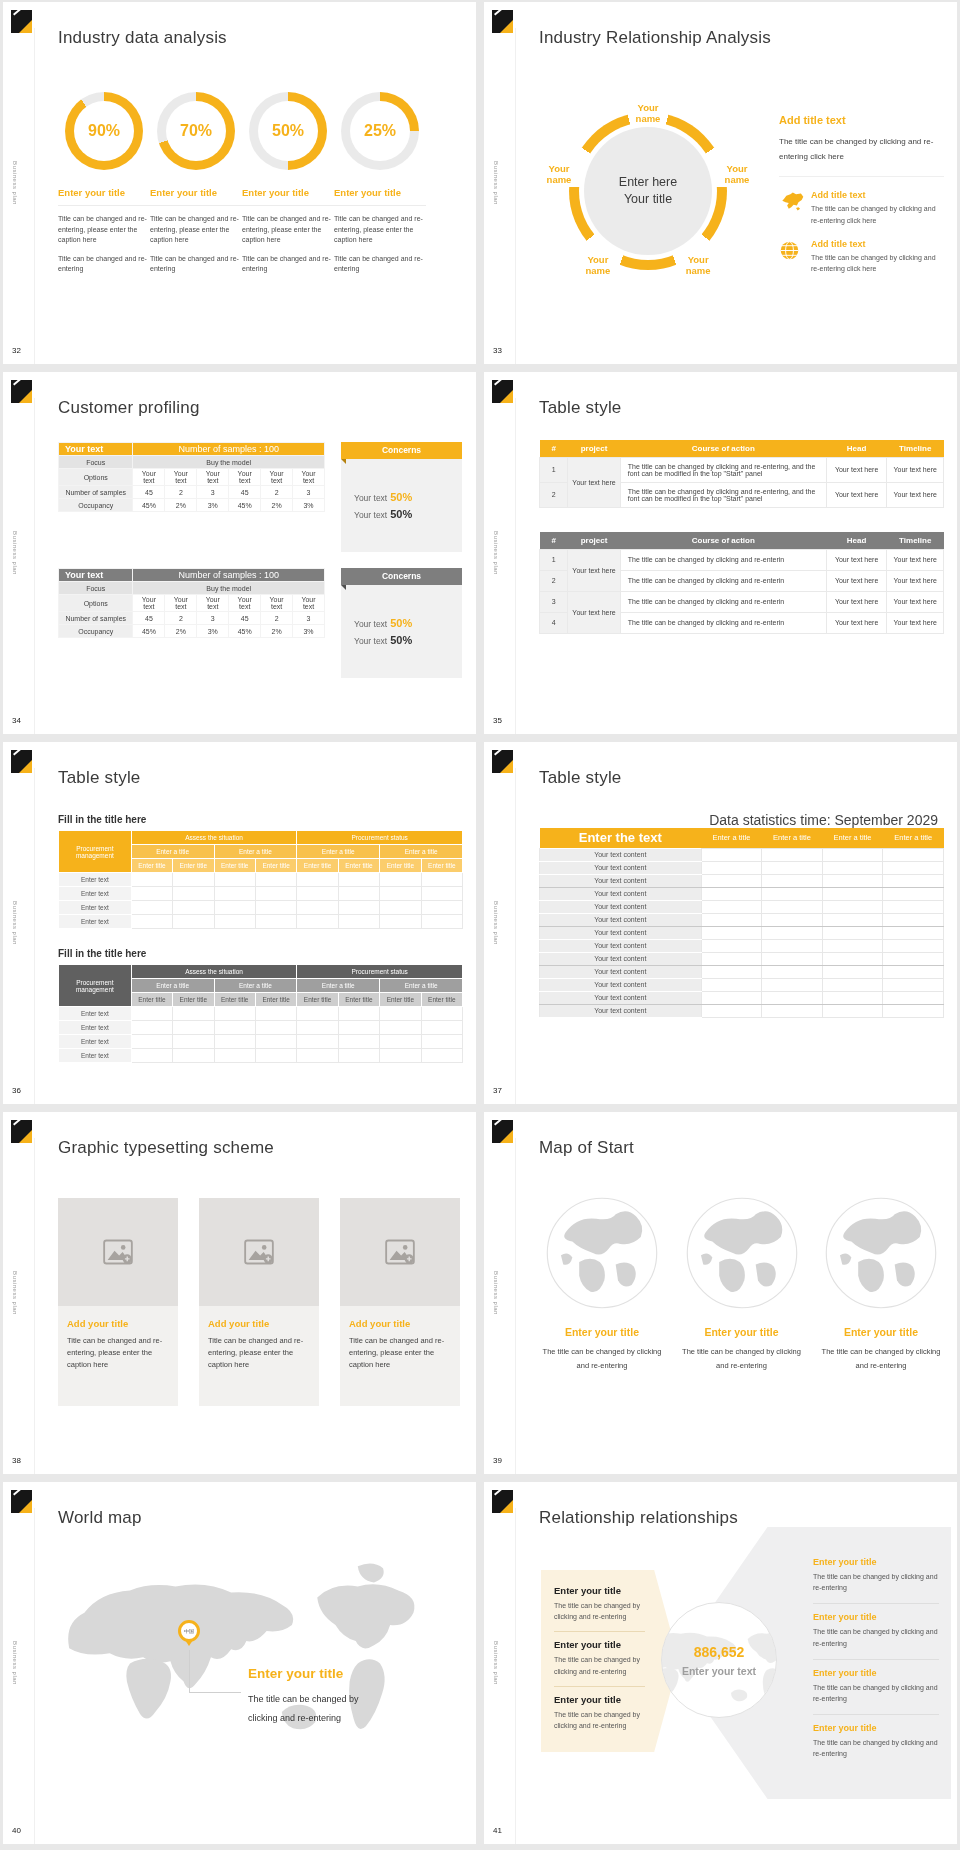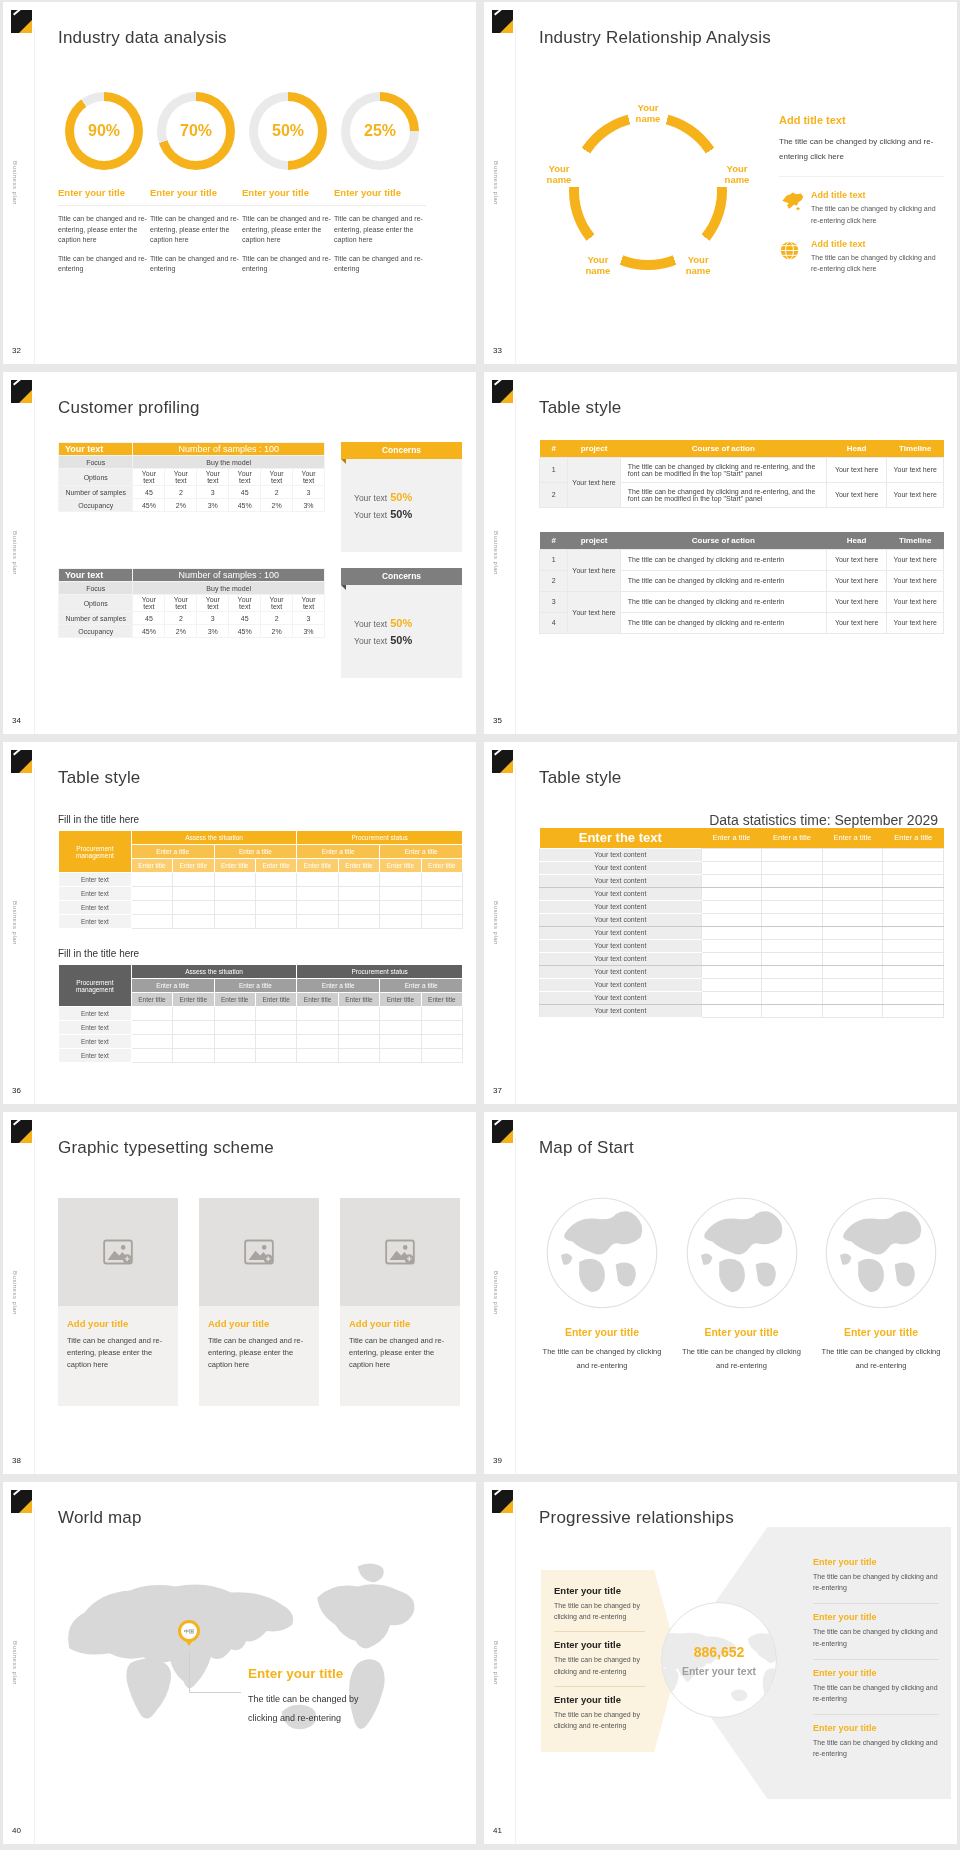--- a/index.html
+++ b/index.html
@@ -61,21 +61,21 @@
 .cl.y b{color:#F6B21B}.cl.d b{color:#333}
 
 .s35t{position:absolute;left:0;width:100%;border-collapse:collapse;font-size:7px;color:#444;text-align:center;table-layout:fixed}
 .s35t th{height:17px;font-size:8px;color:#fff;font-weight:700}
 .yt th{background:#F6B21B}.gt th{background:#7e7e7e}
 .s35t td{border:1px solid #e9e9e9;padding:2px 3px;height:25px}
 .gt td{height:21px}
 .s35t .nc,.s35t .pc{background:#f1f1f1}
 .s35t .cc{text-align:left;padding-left:7px}
 
-.lbl36{position:absolute;font-size:10px;font-weight:400;color:#333}
+.lbl36{position:absolute;font-size:10px;font-weight:700;color:#333}
 .s36t{position:absolute;width:100%;border-collapse:collapse;text-align:center;font-size:6.5px;color:#fff;table-layout:fixed}
 .s36t th,.s36t td{border:1px solid #fff;height:14px;font-weight:400;overflow:hidden}
 .y36 .c0,.y36 .r1{background:#F6B21B}
 .y36 .r2{background:#F8C14C}
 .y36 .r3{background:#FBCD6C}
 .g36 .c0,.g36 .r1{background:#606060}
 .g36 .r2{background:#9f9f9f}
 .g36 .r3{background:#cecece;color:#555}
 .s36t tbody td{border:1px solid #e8e8e8;color:#555;background:#fff}
 .s36t tbody .rl{background:#f3f3f3;border-color:#fff}
@@ -183,20 +183,24 @@
 <div class="logo"></div>
 <div class="vlabel">Business plan</div>
 <div class="rline"></div>
 <div class="snum">33</div>
 <div class="ct">
 <h2 class="st">Industry Relationship Analysis</h2>
 <div class="ringbox">
 <div class="ring">
             <i></i>
           </div>
+<div class="gear">
+            <span>Enter here</span>
+            <span>Your title</span>
+          </div>
 <div class="names">
             <span>Your name</span>
             <span>Your name</span>
             <span>Your name</span>
             <span>Your name</span>
             <span>Your name</span>
           </div>
 </div>
 <div class="s33r">
 <h3>Add title text</h3>
@@ -808,21 +812,21 @@
 </div>
 </div>
 </div>
 
 <div class="slide">
 <div class="logo"></div>
 <div class="vlabel">Business plan</div>
 <div class="rline"></div>
 <div class="snum">41</div>
 <div class="ct">
-<h2 class="st">Progressive relationships</h2>
+<h2 class="st">Relationship relationships</h2>
 <div class="hexR">
 <div class="inner">
             <div class="it2">
               <h4>Enter your title</h4>
               <p>The title can be changed by clicking and re-entering</p>
             </div>
             <div class="it2">
               <h4>Enter your title</h4>
               <p>The title can be changed by clicking and re-entering</p>
             </div>

